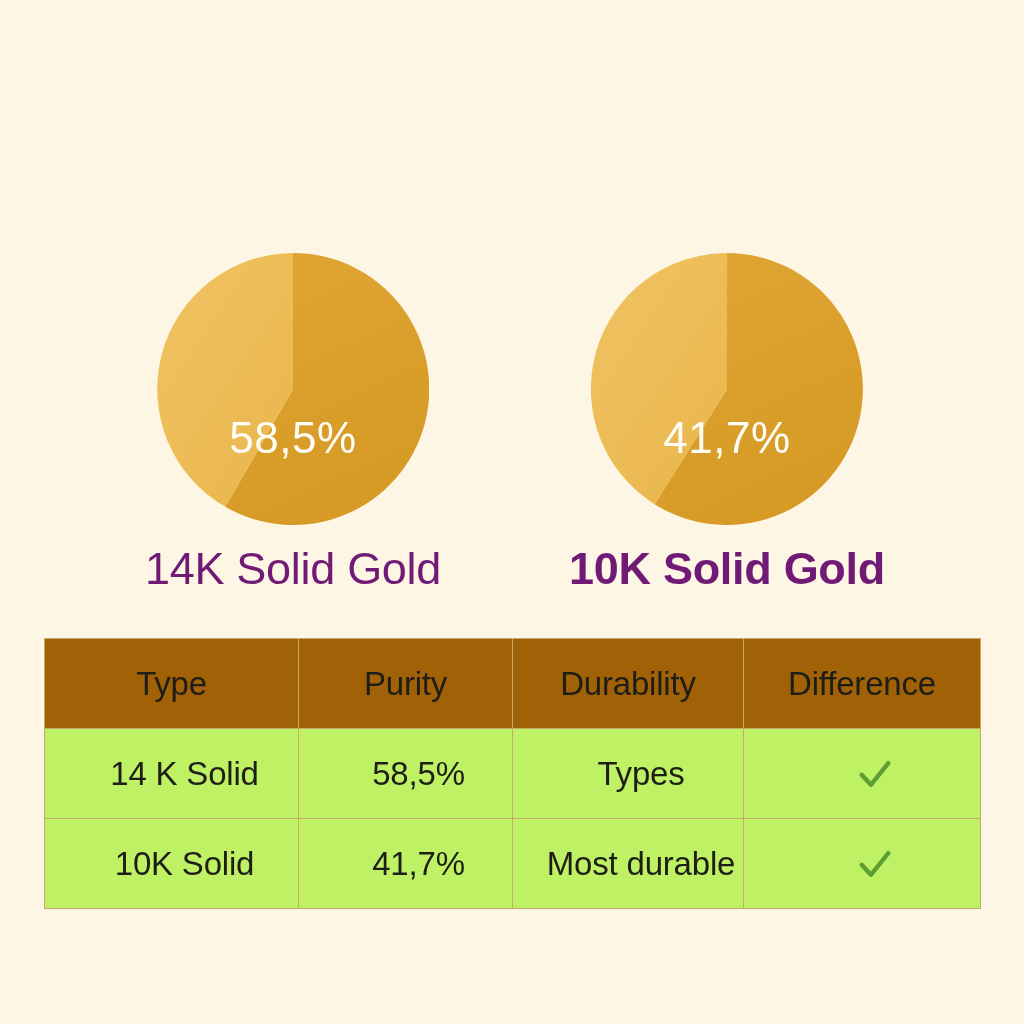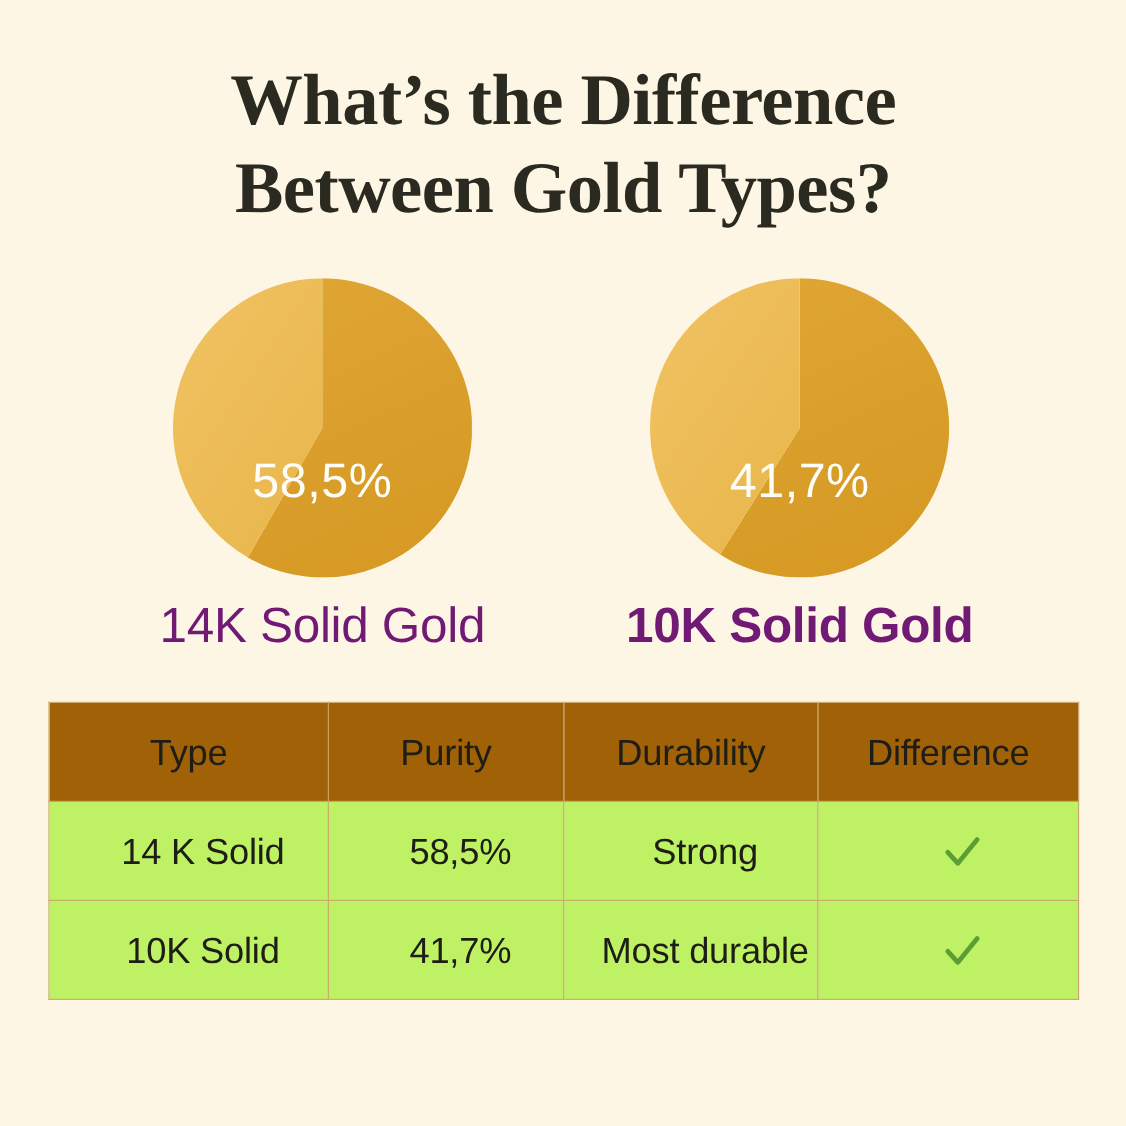--- a/index.html
+++ b/index.html
@@ -132,24 +132,20 @@
     width: 40px;
     height: 40px;
     vertical-align: middle;
   }
 </style>
 </head>
 <body>
 
 <div class="page">
 
-  <div class="title-block">
-    <span class="title-line">What’s the Difference</span>
-    <span class="title-line">Between Gold Types?</span>
-  </div>
 
   <div class="pies">
 
     <div class="pie-wrap left">
       <svg class="pie-svg" viewBox="0 0 272 272">
         <defs>
           <linearGradient id="gdark1" x1="0" y1="0" x2="0.35" y2="1">
             <stop offset="0%" stop-color="#E0A634"></stop>
             <stop offset="100%" stop-color="#D69A25"></stop>
           </linearGradient>
@@ -203,21 +199,21 @@
         <th>Type</th>
         <th>Purity</th>
         <th>Durability</th>
         <th>Difference</th>
       </tr>
     </thead>
     <tbody>
       <tr>
         <td>14 K Solid</td>
         <td>58,5%</td>
-        <td>Strong</td>
+        <td>Types</td>
         <td>
           <svg class="check-icon" viewBox="0 0 24 24">
             <path d="M4 12.5 L9.5 18.5 L20 5.5" fill="none" stroke="#5C9E33" stroke-width="2.6" stroke-linecap="round" stroke-linejoin="round"></path>
           </svg>
         </td>
       </tr>
       <tr>
         <td>10K Solid</td>
         <td>41,7%</td>
         <td>Most durable</td>

